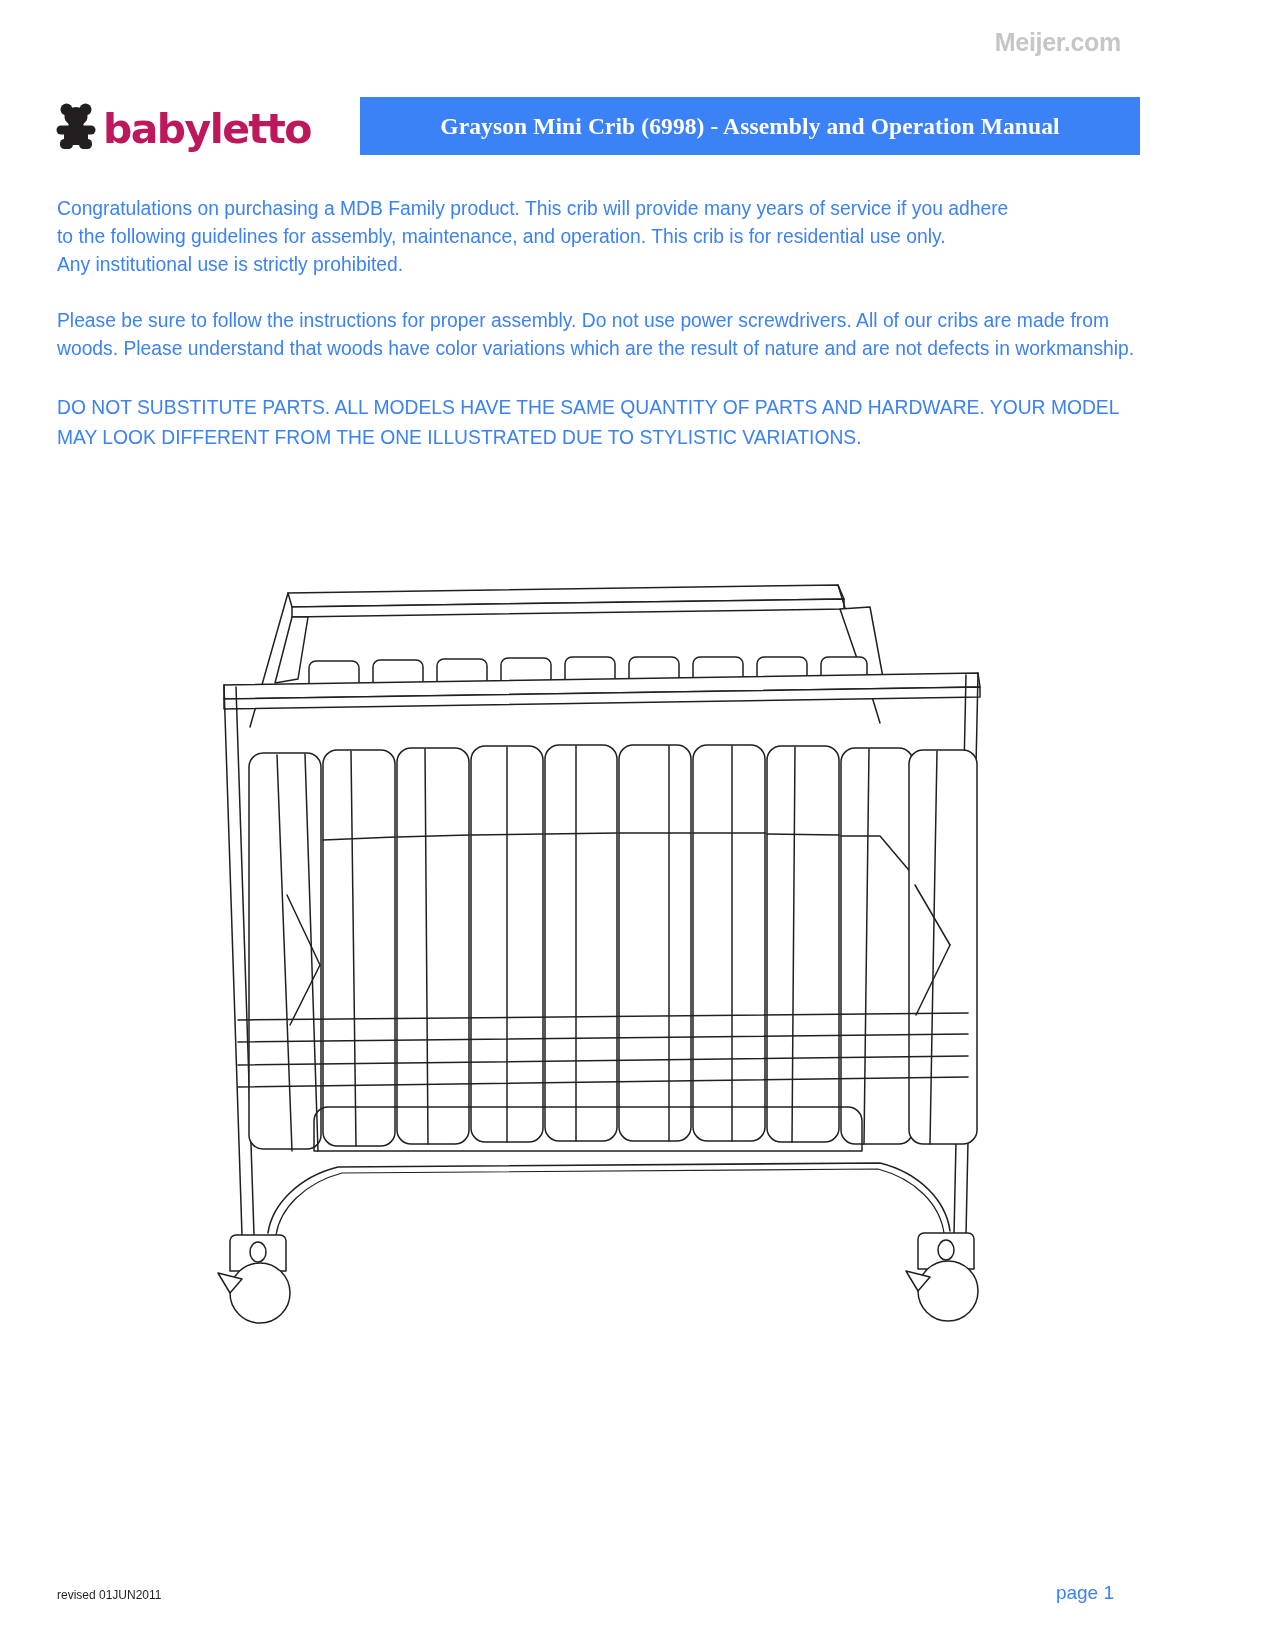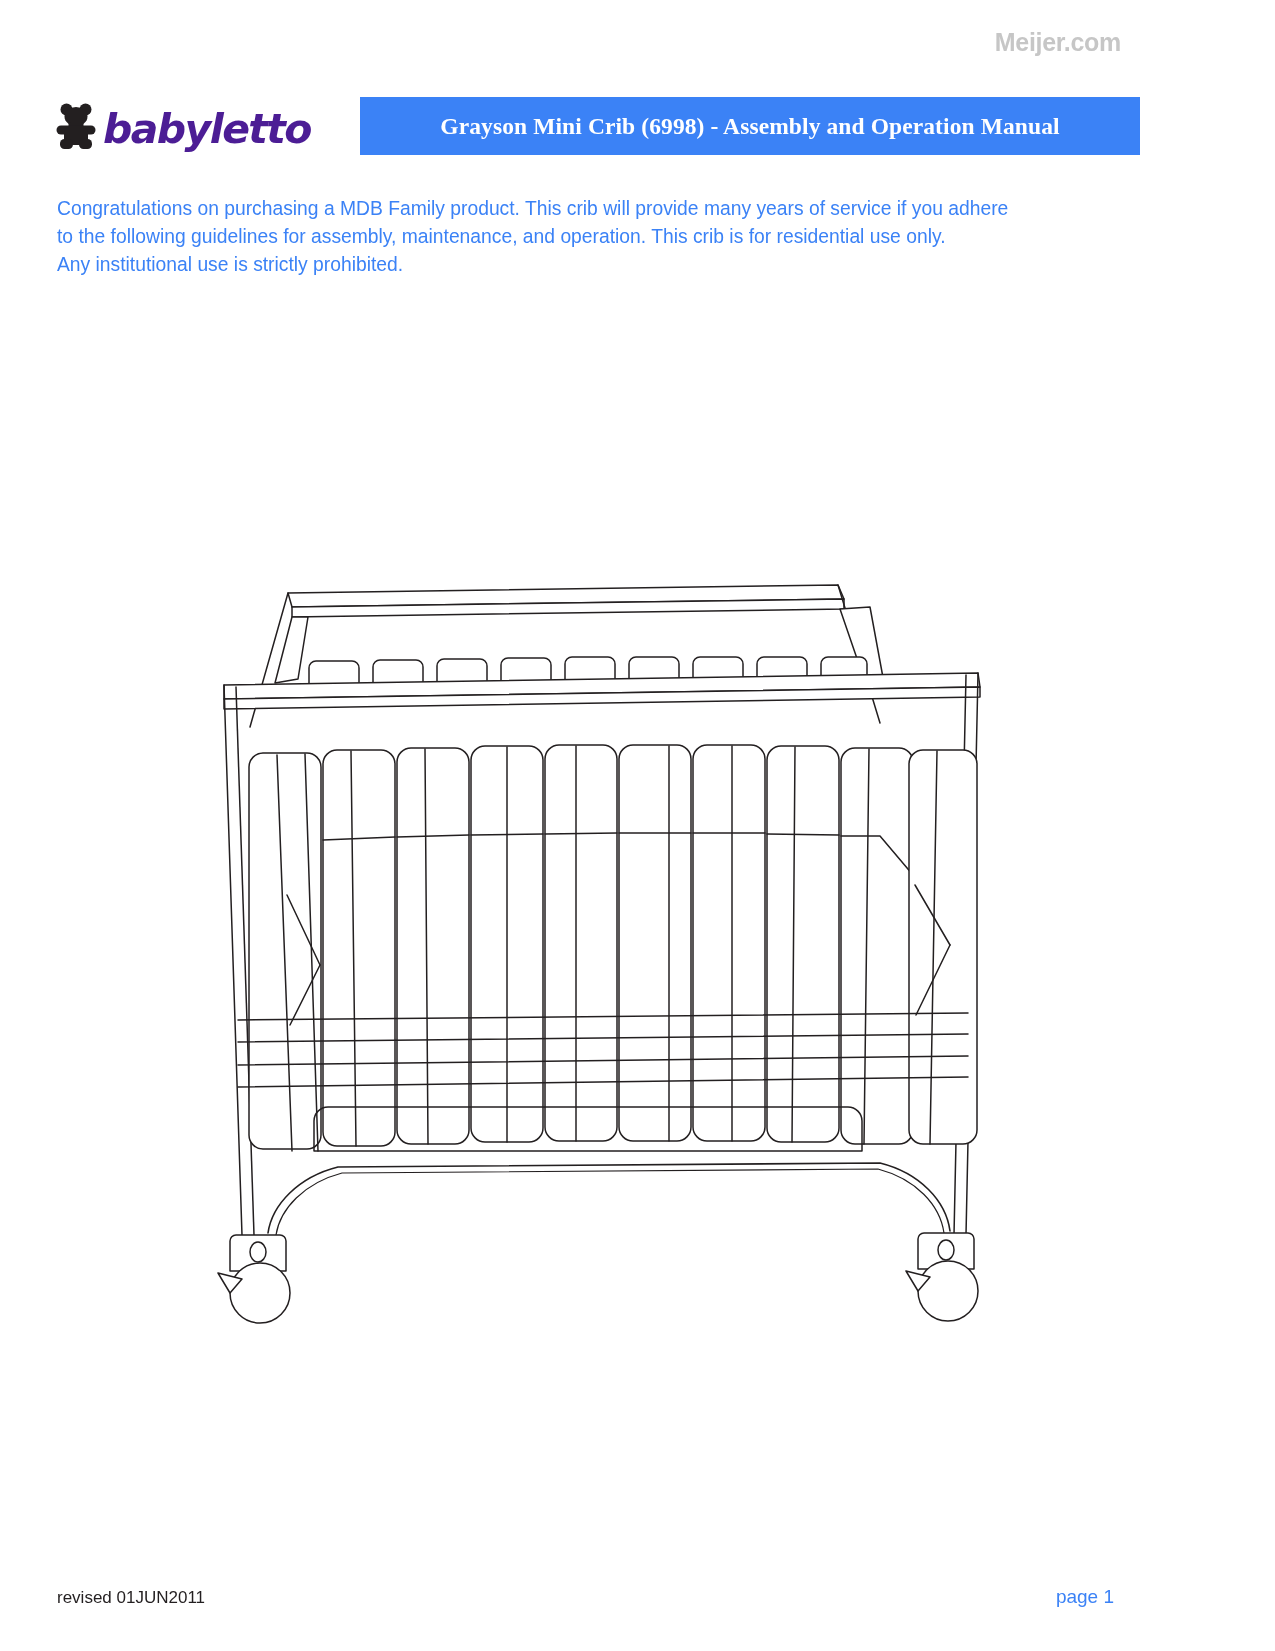--- a/index.html
+++ b/index.html
@@ -59,24 +59,23 @@
     width: 42px;
     height: 48px;
     flex: 0 0 auto;
     display: block;
   }
   .logo-word {
     font-family: "DejaVu Sans", sans-serif;
     font-weight: bold;
     font-size: 41px;
     letter-spacing: -1.6px;
-    color: #4c1d95;
+    color: #be185d;
     line-height: 1;
     transform: translateY(2px);
-    font-style: italic;
   }
   .title-bar {
     position: absolute;
     left: 305px;
     top: 1px;
     width: 780px;
     height: 58px;
     background: #3b82f6;
     display: flex;
     align-items: center;
@@ -124,21 +123,21 @@
   .footer {
     position: absolute;
     left: 57px;
     right: 57px;
     top: 1540px;
     display: flex;
     justify-content: space-between;
     align-items: baseline;
   }
   .footer-left {
-    font-size: 17px;
+    font-size: 12px;
     color: #231f20;
     font-family: "Liberation Sans", sans-serif;
     margin-top: 48px;
   }
   .footer-right {
     font-size: 19px;
     color: #3b82f6;
     font-family: "Liberation Sans", sans-serif;
   }
 </style>
@@ -175,20 +174,22 @@
 
     <div class="title-bar">
       <span class="title-bar-text">Grayson Mini Crib (6998) - Assembly and Operation Manual</span>
     </div>
   </div>
 
   <div class="body-copy">
     <p class="para p1">Congratulations on purchasing a MDB Family product. This crib will provide many years of service if you adhere
  to the following guidelines for assembly, maintenance, and operation. This crib is for residential use only.
 Any institutional use is strictly prohibited.</p>
+    <p class="para p2">Please be sure to follow the instructions for proper assembly. Do not use power screwdrivers. All of our cribs are made from woods. Please understand that woods have color variations which are the result of nature and are not defects in workmanship.</p>
+    <p class="para p3">DO NOT SUBSTITUTE PARTS. ALL MODELS HAVE THE SAME QUANTITY OF PARTS AND HARDWARE. YOUR MODEL MAY LOOK DIFFERENT FROM THE ONE ILLUSTRATED DUE TO STYLISTIC VARIATIONS.</p>
   </div>
 
   <div class="illustration">
     <svg viewBox="0 0 860 800" xmlns="http://www.w3.org/2000/svg" aria-hidden="true">
       <g fill="none" stroke="#231f20" stroke-width="1.5" stroke-linejoin="round" stroke-linecap="round">
 
         <path d="M108 48 L658 40 L664 54 L112 62 Z" fill="#ffffff"></path>
         <path d="M112 62 L664 54 L664 64 L112 72 Z" fill="#ffffff"></path>
 
         <path d="M108 48 L70 182"></path>

